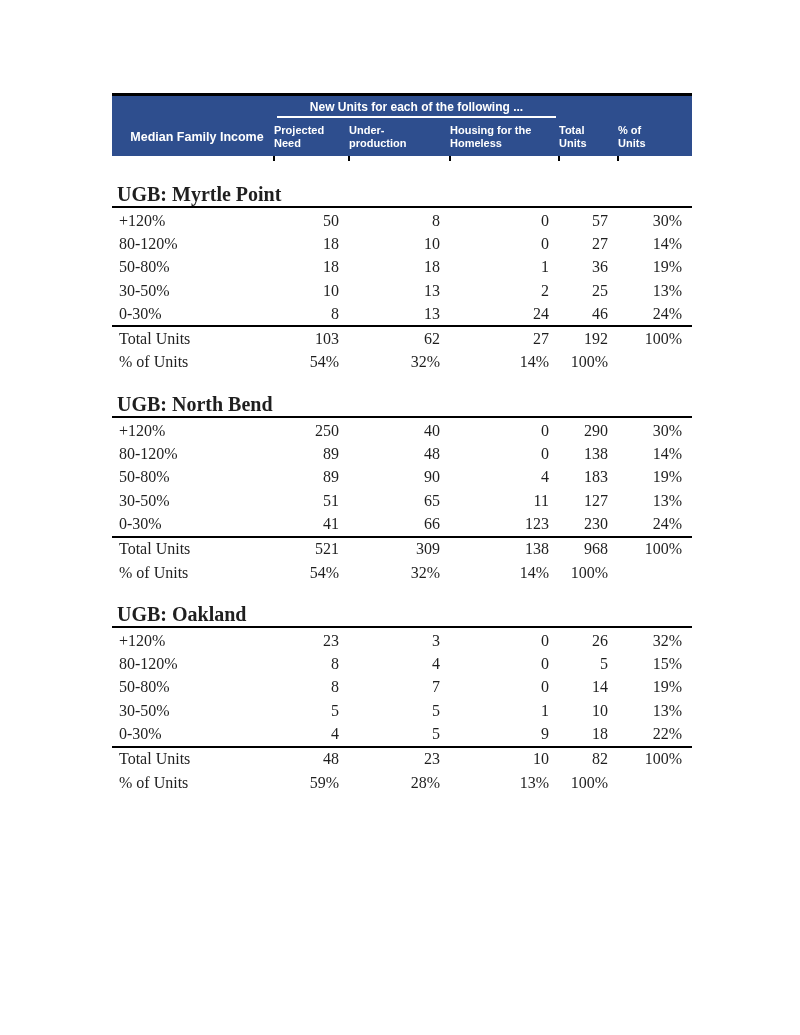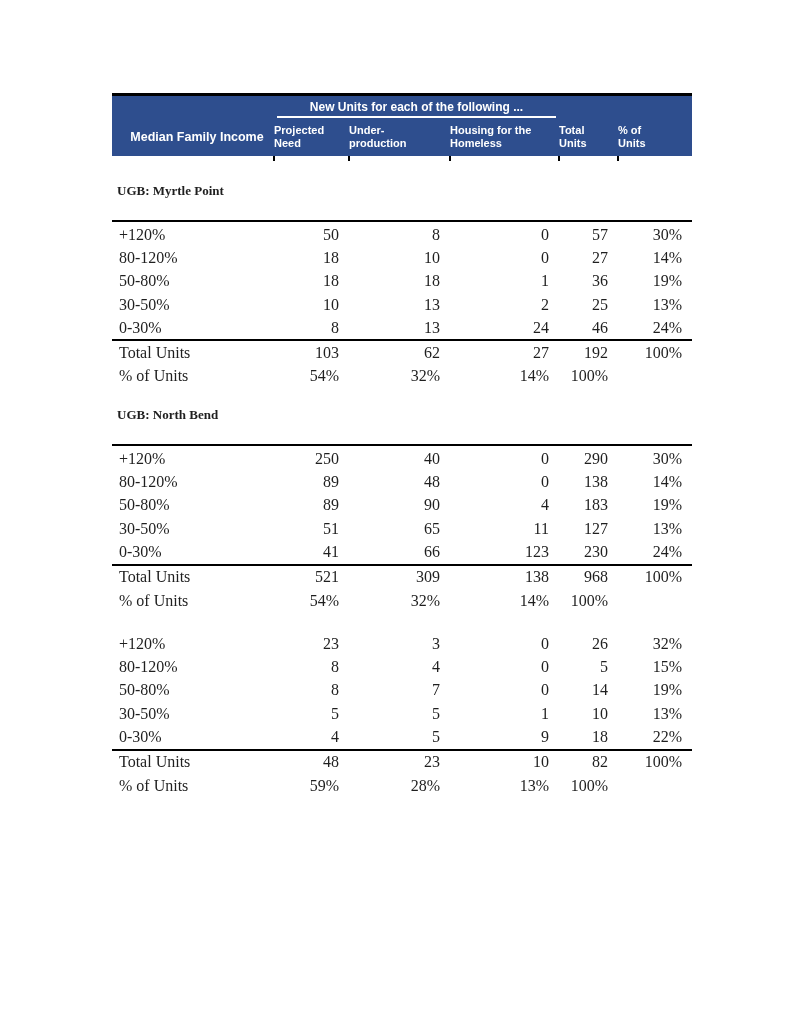--- a/index.html
+++ b/index.html
@@ -61,23 +61,23 @@
   .tick{
     position:absolute;
     bottom:-5px;
     width:2px;height:5px;
     background:#000;
   }
   
   .section{margin-top:27px;}
   .section + .section{margin-top:19px;}
   .sec-title{
-    font-size:13px;
+    font-size:20px;
     font-weight:bold;
-    padding-bottom:21px;
+    padding-bottom:0;
     padding-left:5px;
     border-bottom:2.5px solid #000;
   }
   .rows{padding-top:1px;}
   .trow{
     display:grid;
     grid-template-columns:var(--cols);
     height:23.3px;
     align-items:center;
     font-size:16px;
@@ -252,20 +252,21 @@
               <div class="cell lbl">% of Units</div>
               <div class="cell num">54%</div>
               <div class="cell num">32%</div>
               <div class="cell num">14%</div>
               <div class="cell num">100%</div>
               <div class="cell num"></div>
             </div>
           </div>
         </section>
         <section class="section">
+          <h2 class="sec-title">UGB: Oakland</h2>
           <div class="rows">
             <div class="trow">
               <div class="cell lbl">+120%</div>
               <div class="cell num">23</div>
               <div class="cell num">3</div>
               <div class="cell num">0</div>
               <div class="cell num">26</div>
               <div class="cell num">32%</div>
             </div>
             <div class="trow">

